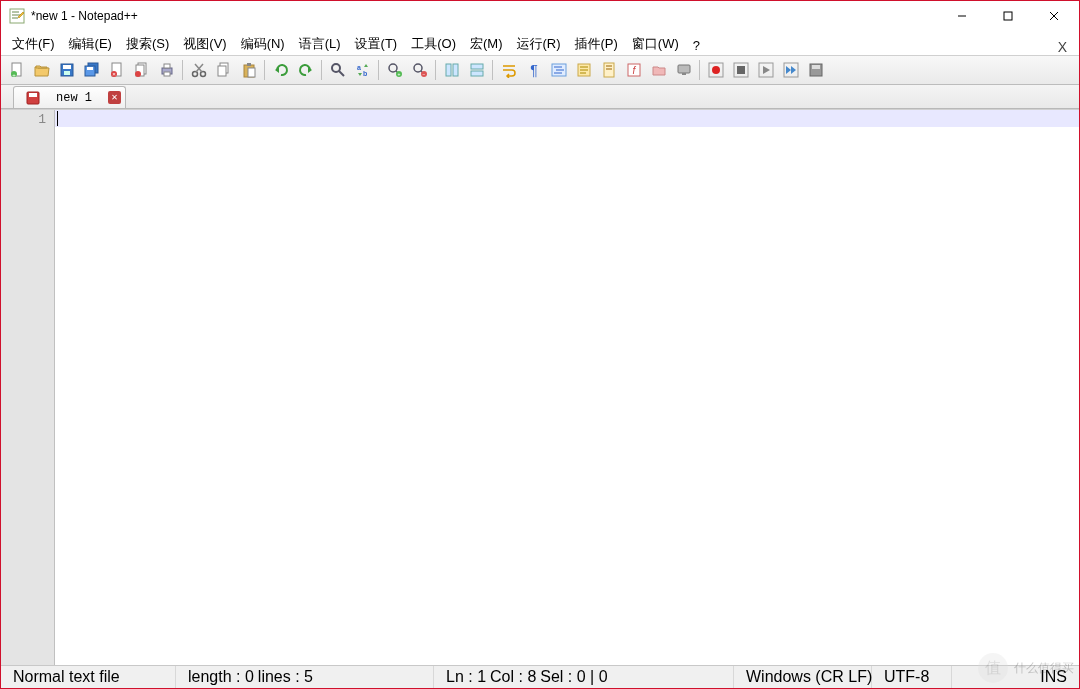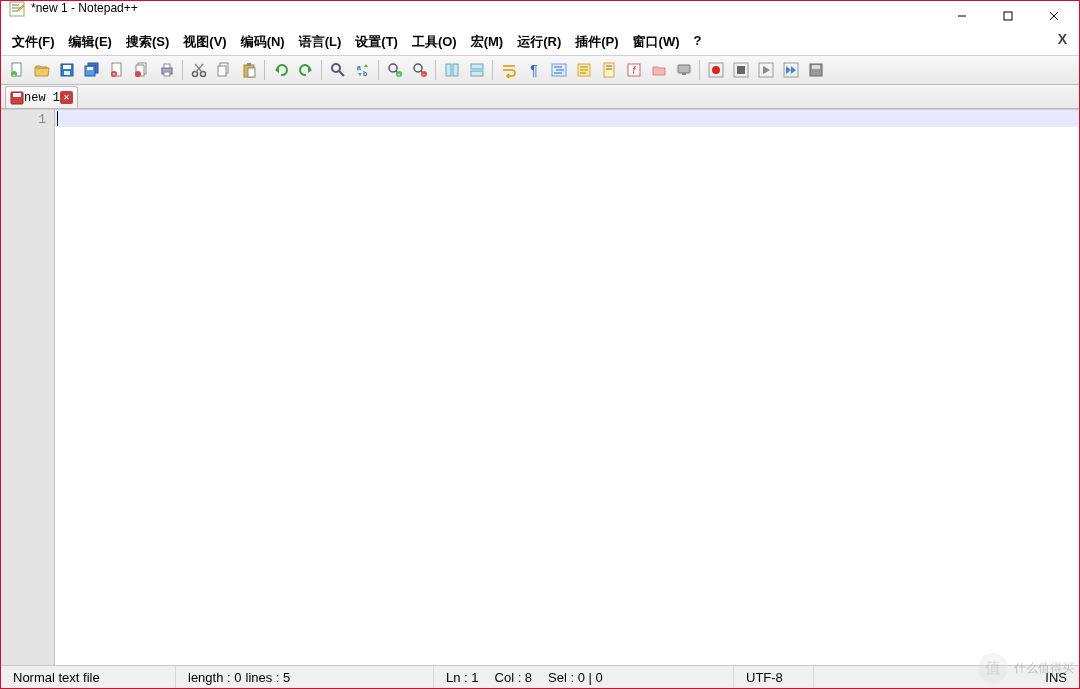--- a/index.html
+++ b/index.html
@@ -1,45 +1,45 @@
 <!DOCTYPE html>
 <html><head>
 <meta charset="utf-8">
 <style>
 * { box-sizing: border-box; margin: 0; padding: 0; }
 body { width: 1080px; height: 689px; font-family: "Microsoft YaHei", "Segoe UI", Tahoma, sans-serif; font-size: 13px; background: #fff; border: 1px solid #d0102c; overflow: hidden; display: flex; flex-direction: column; }
 
-.titlebar { height: 30px; background: #fff; display: flex; align-items: flex-start; padding: 0 2px 0 8px; }
+.titlebar { height: 30px; background: #fff; display: flex; align-items: center; padding: 0 2px 0 8px; }
 .titlebar .app-icon { width: 16px; height: 16px; margin-right: 6px; }
 .titlebar .title { flex: 1; font-size: 12px; color: #000; }
 .titlebar .sysbtn { width: 46px; height: 30px; display: flex; align-items: center; justify-content: center; }
 
-.menubar { height: 24px; display: flex; align-items: flex-start; padding: 0 4px; background: #fff; font-size: 13px; font-weight: bold; }
+.menubar { height: 24px; display: flex; align-items: flex-end; padding: 0 4px; background: #fff; font-size: 13px; }
 .menubar .mi { padding: 2px 7px; cursor: default; }
 .menubar .spacer { flex: 1; }
 .menubar .close-x { padding: 0 8px; color: #444; font-size: 14px; }
 
 .toolbar { height: 30px; background: linear-gradient(#f8f8f8,#eaeaea); border-top: 1px solid #d0d0d0; border-bottom: 1px solid #bcbcbc; display: flex; align-items: center; padding: 0 4px; gap: 2px; }
 .toolbar .tb { width: 23px; height: 23px; display: flex; align-items: center; justify-content: center; border: 1px solid transparent; border-radius: 2px; }
 .toolbar .sep { width: 1px; height: 20px; background: #c0c0c0; margin: 0 2px; }
 .toolbar svg { width: 16px; height: 16px; display: block; }
 
 .tabbar { height: 24px; background: linear-gradient(#f4f4f4,#e9e9e9); border-bottom: 1px solid #b8b8b8; display: flex; align-items: flex-end; padding-left: 4px; }
-.tab { height: 22px; display: flex; align-items: center; padding: 0 4px 0 4px; background: linear-gradient(#fefefe,#f0f0f0); border: 1px solid #b8b8b8; border-bottom: none; border-radius: 3px 3px 0 0; font-family: "Courier New", monospace; font-size: 12px; gap: 0; }
+.tab { height: 22px; display: flex; align-items: center; padding: 0 4px 0 12px; background: linear-gradient(#fefefe,#f0f0f0); border: 1px solid #b8b8b8; border-bottom: none; border-radius: 3px 3px 0 0; font-family: "Courier New", monospace; font-size: 12px; gap: 16px; margin-left: 8px; }
 .tab .tab-icon { width: 14px; height: 14px; }
 .tab .tab-close { width: 13px; height: 13px; background: #c04040; color: #fff; font-size: 10px; line-height: 13px; text-align: center; border-radius: 2px; font-weight: bold; }
 
 .editor { flex: 1; display: flex; border-top: 1px solid #d0d0d0; overflow: hidden; }
 .gutter { width: 54px; background: #e4e4e4; border-right: 1px solid #c0c0c0; font-family: "Courier New", monospace; font-size: 13px; color: #888; text-align: right; padding: 1px 8px 0 0; }
 .lineno { height: 17px; line-height: 17px; }
 .text-area { flex: 1; background: #fff; position: relative; }
 .current-line { position: absolute; left: 0; right: 0; top: 0; height: 17px; background: #e8e8ff; }
 .caret-line { position: absolute; left: 2px; top: 1px; height: 15px; width: 1px; background: #000; }
 
-.statusbar { height: 23px; background: #f0f0f0; border-top: 1px solid #c8c8c8; display: flex; align-items: center; font-size: 13px; }
+.statusbar { height: 23px; background: #f0f0f0; border-top: 1px solid #c8c8c8; display: flex; align-items: center; font-size: 16px; }
 .statusbar .cell { padding: 0 12px; height: 100%; display: flex; align-items: center; border-right: 1px solid #d8d8d8; white-space: nowrap; }
 
 .watermark { position: absolute; right: 6px; bottom: 6px; opacity: 0.28; font-size: 12px; color: #444; display:flex; align-items:center; gap:6px; pointer-events:none; }
 .watermark .wm-icon { width:30px; height:30px; border-radius:50%; background:#ddd; display:flex; align-items:center; justify-content:center; font-size:16px; color:#888; }
 </style>
 </head>
 <body>
 
 <div class="titlebar">
   <span class="app-icon">
@@ -320,25 +320,26 @@
     <div class="caret-line"></div>
   </div>
 </div>
 
 <div class="statusbar">
   <div class="cell" style="width:175px">Normal text file</div>
   <div class="cell" style="width:258px;gap:4px">
     <span>length : 0</span>
     <span>lines : 5</span>
   </div>
-  <div class="cell" style="width:300px;gap:16px">
+  <div class="cell" style="width:300px;gap:4px">
     <span>Ln : 1</span>
     <span>Col : 8</span>
     <span>Sel : 0 | 0</span>
   </div>
+  <div class="cell" style="width:138px">Windows (CR LF)</div>
   <div class="cell" style="width:80px">UTF-8</div>
   <div class="cell" style="flex:1;border-right:none;justify-content:flex-end;">INS</div>
 </div>
 
 <div class="watermark">
   <span class="wm-icon">值</span>
   <span>什么值得买</span>
 </div>
 
 </body></html>

